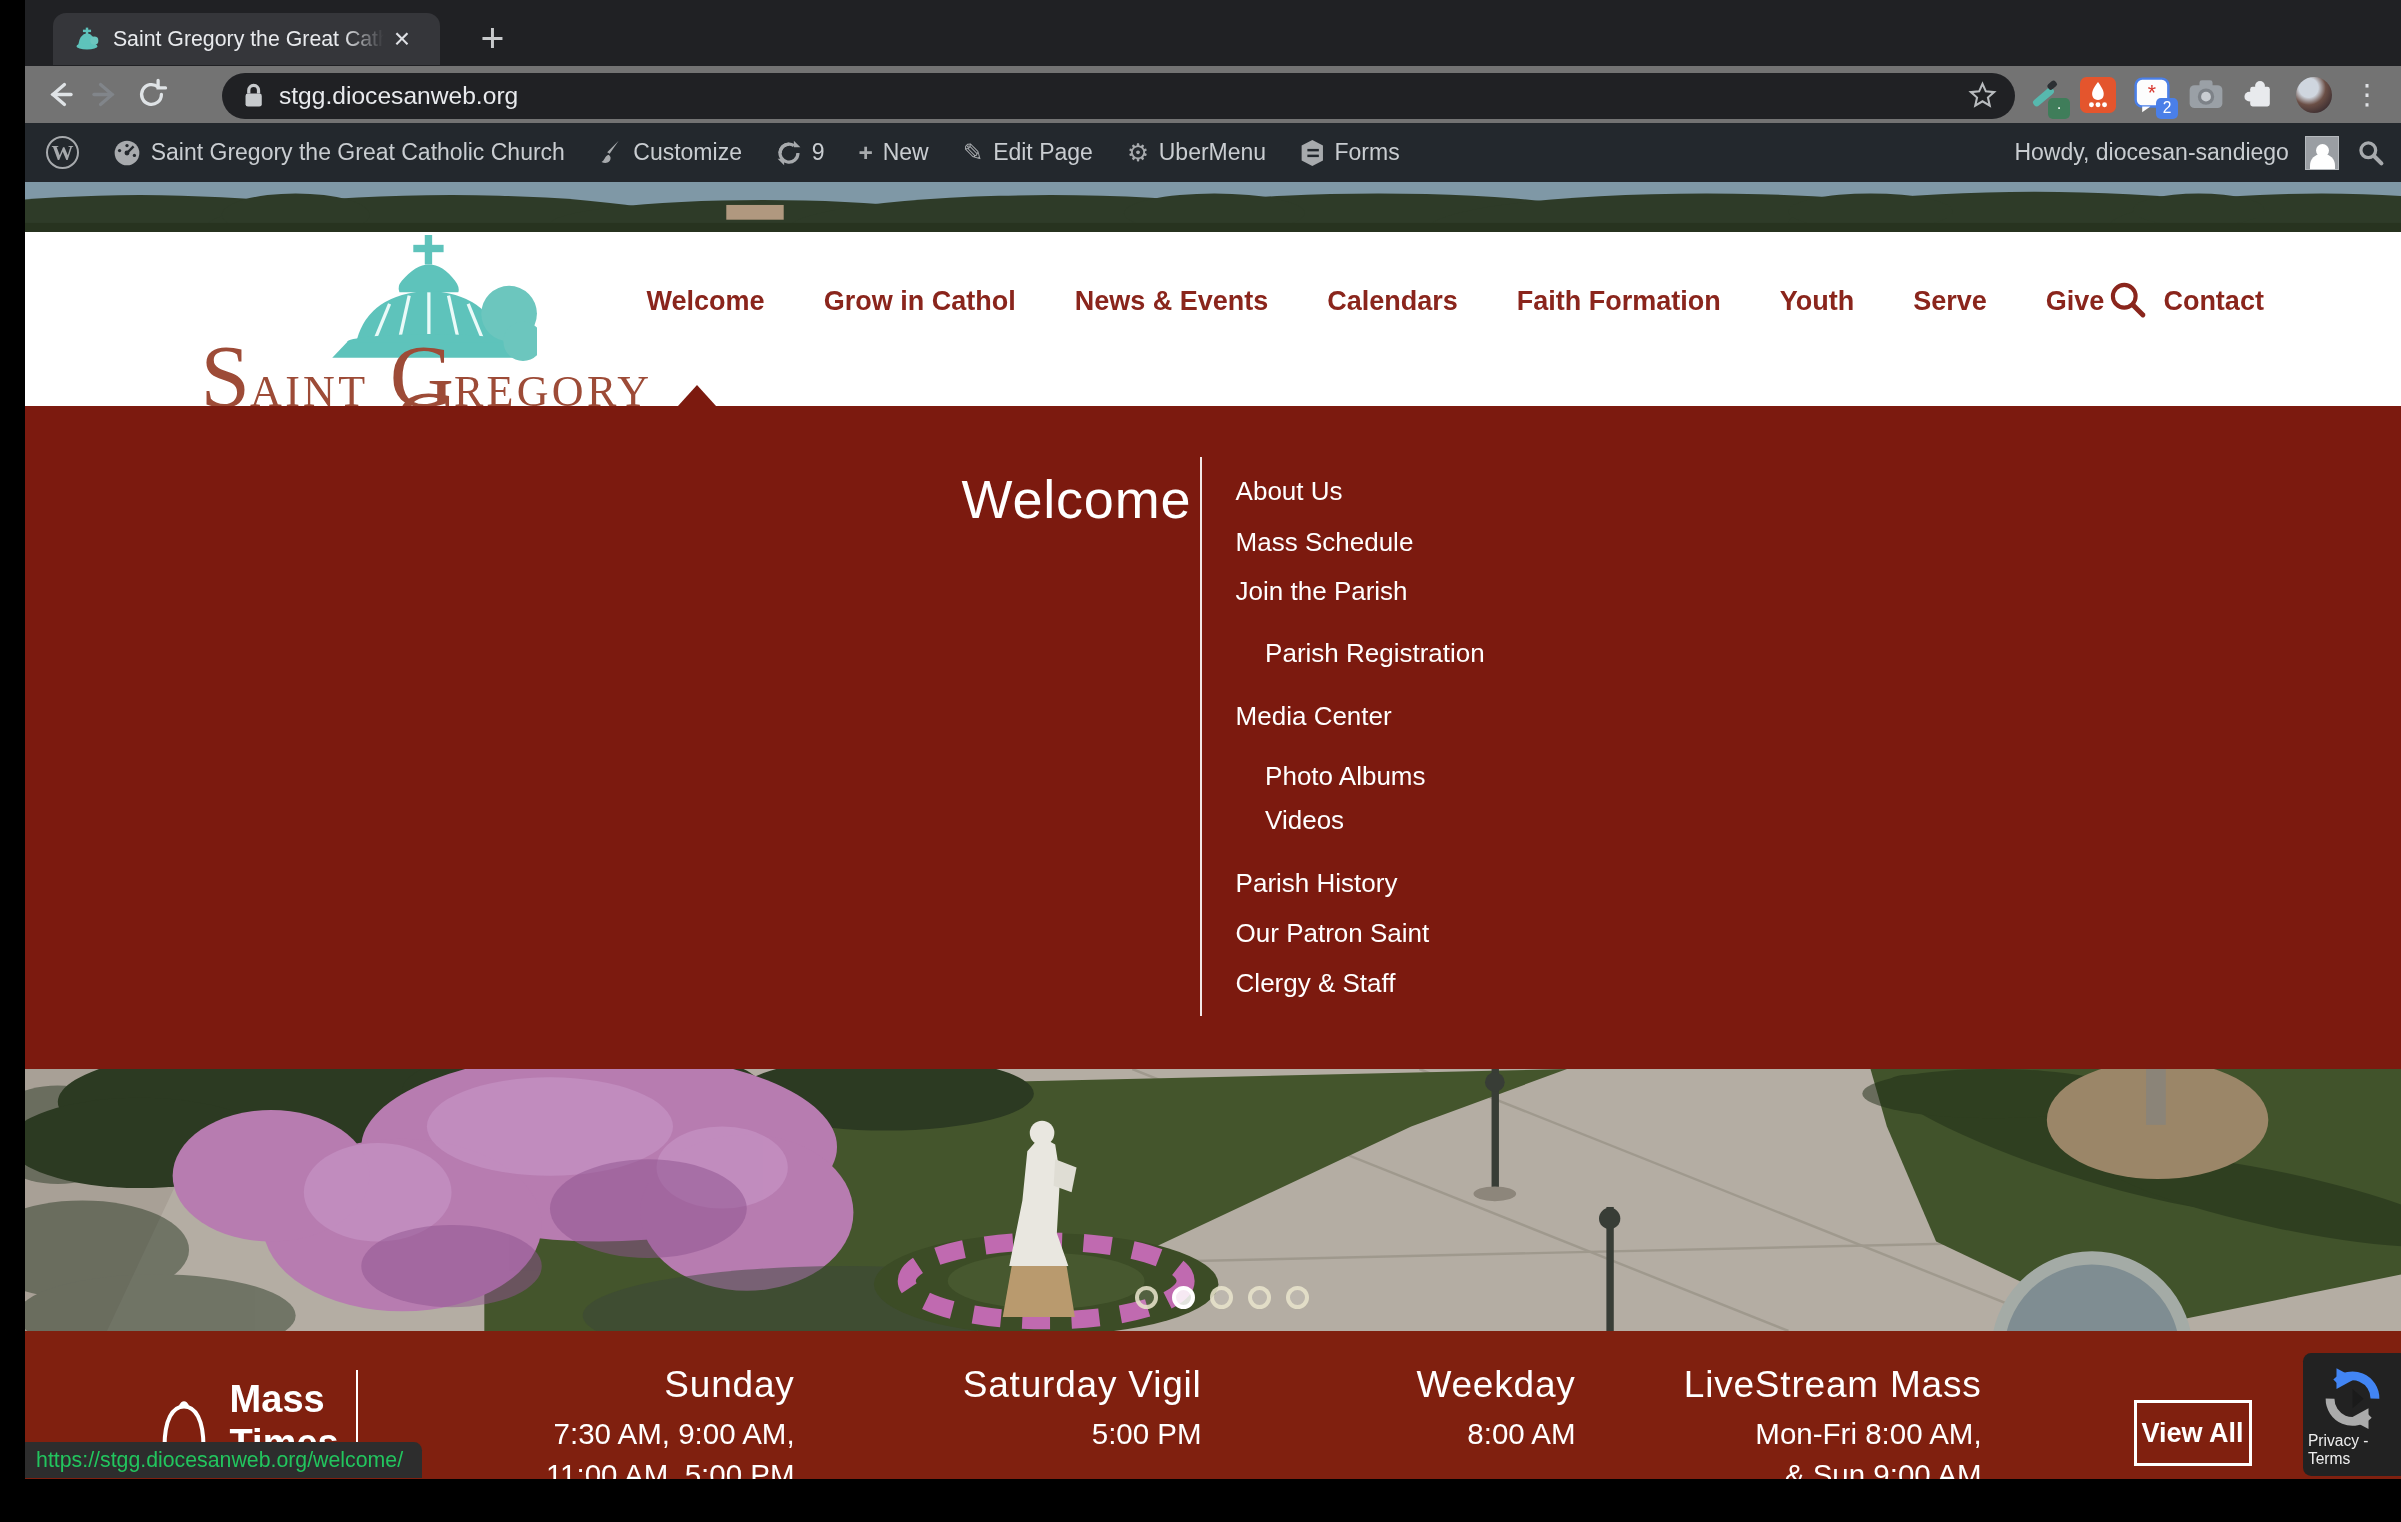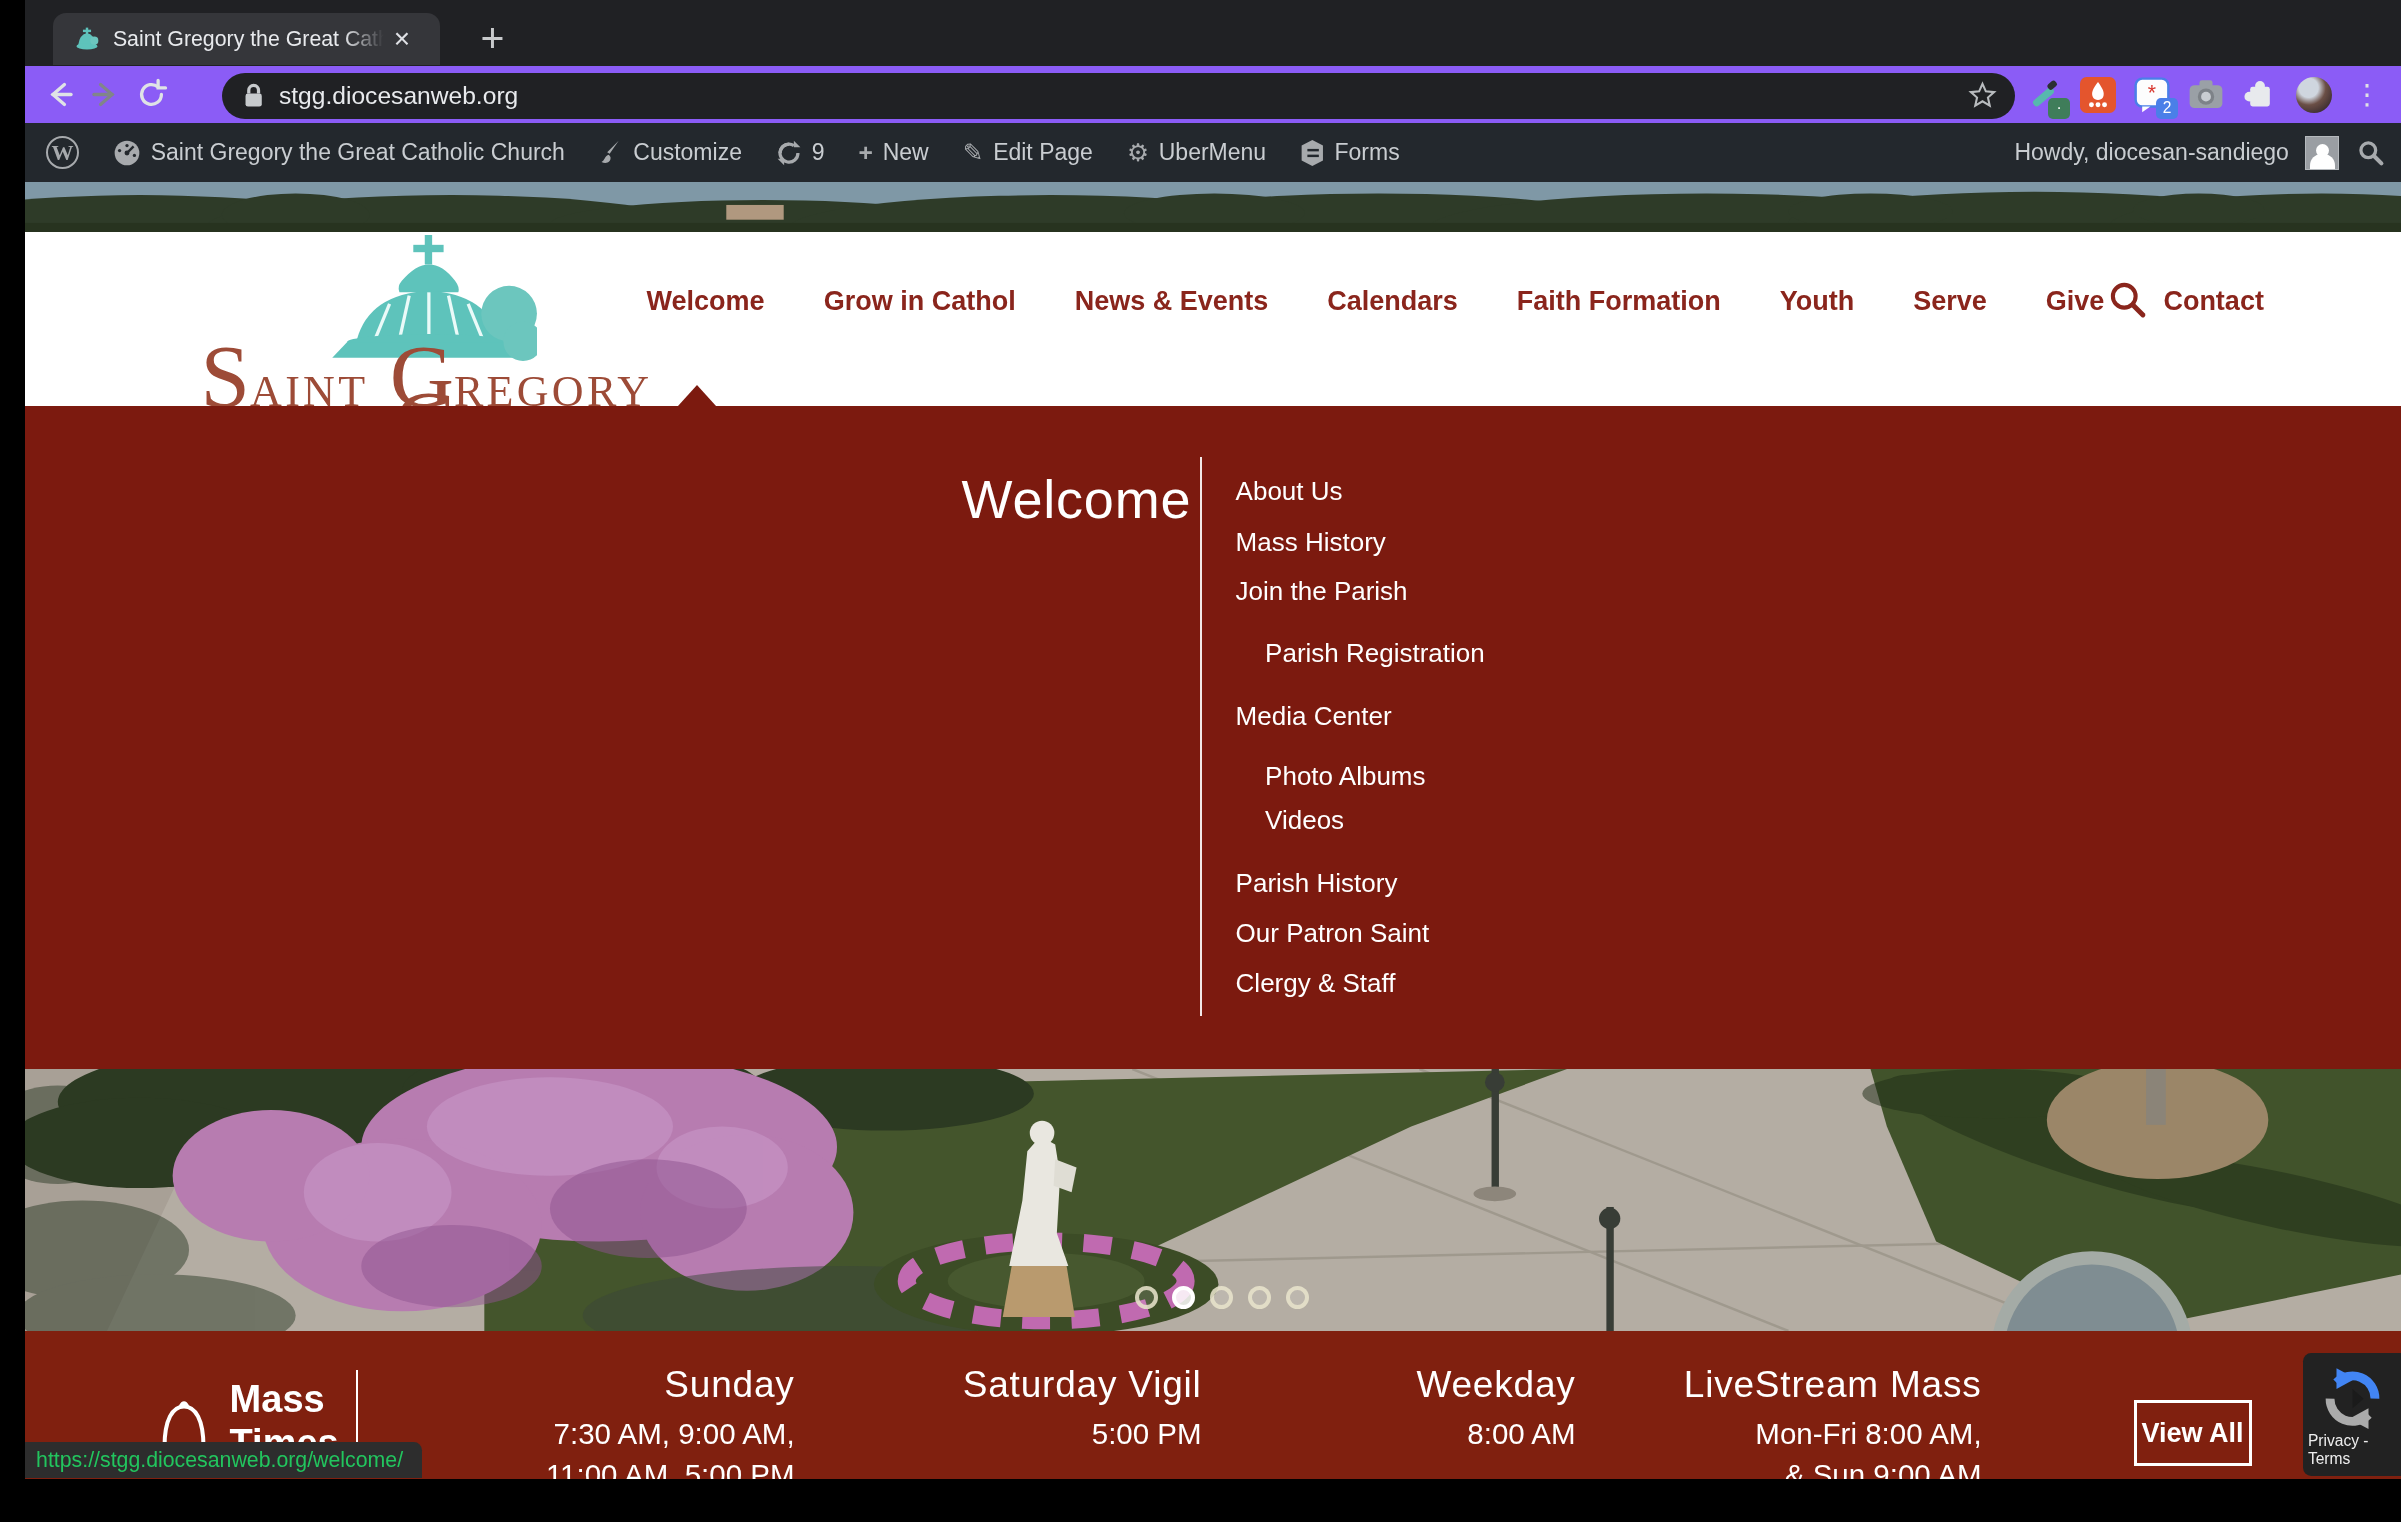--- a/index.html
+++ b/index.html
@@ -14,21 +14,21 @@
          background:#35363a; border-radius:13px 13px 0 0; display:flex; align-items:center;
          padding:0 16.4px 0 21.3px; }
   .tab-title { color:#e8eaed; font-size:21.3px; white-space:nowrap; overflow:hidden; width:271px;
                -webkit-mask-image:linear-gradient(90deg,#000 85%,transparent); 
                mask-image:linear-gradient(90deg,#000 85%,transparent); }
   .tab-close { color:#dfe1e5; font-size:28px; line-height:28px; margin-left:9.8px; cursor:default; }
   .newtab { position:absolute; left:456px; top:18px; color:#c8cacc; font-size:41px; line-height:41px; font-weight:300; }
   .favicon { width:26px; height:26px; margin-right:13px; flex:0 0 auto; }
 
   
-  .toolbar { height:57px; background:#8b5cf6; display:flex; align-items:center; position:relative; }
+  .toolbar { height:57px; background:#737373; display:flex; align-items:center; position:relative; }
   .navbtn { width:46px; height:46px; display:flex; align-items:center; justify-content:center; }
   .addressbar { position:absolute; left:197px; top:6.6px; width:1793px; height:46px; border-radius:23px;
                 background:#202124; display:flex; align-items:center; padding:0 16.4px 0 21.3px; }
   .url { color:#e8eaed; font-size:24.6px; margin-left:14.8px; flex:1; }
   .ext-row { position:absolute; left:2001px; top:0; height:57px; display:flex; align-items:center; gap:18px; }
   .extbox { position:relative; width:36px; height:36px; }
   .badge { position:absolute; right:-8.2px; bottom:-6.6px; min-width:21.3px; height:21.3px; border-radius:4.9px;
            background:#4a7fe8; color:#fff; font-size:15.6px; display:flex; align-items:center;
            justify-content:center; padding:0 3.3px; }
   .badge.green { background:#3f7d5a; }
@@ -336,21 +336,21 @@
           </svg>
     </div>
     <div class="nav-caret"></div>
   </div>
 
   <div class="dropdown">
     <div class="dd-heading">Welcome</div>
     <div class="dd-divider"></div>
     <ul class="dd-list">
       <li class="dd-0">About Us</li>
-      <li class="dd-1">Mass History</li>
+      <li class="dd-1">Mass Schedule</li>
       <li class="dd-2">Join the Parish</li>
       <li class="dd-3 sub">Parish Registration</li>
       <li class="dd-4">Media Center</li>
       <li class="dd-5 sub">Photo Albums</li>
       <li class="dd-6 sub">Videos</li>
       <li class="dd-7">Parish History</li>
       <li class="dd-8">Our Patron Saint</li>
       <li class="dd-9">Clergy &amp; Staff</li>
     </ul>
   </div>

